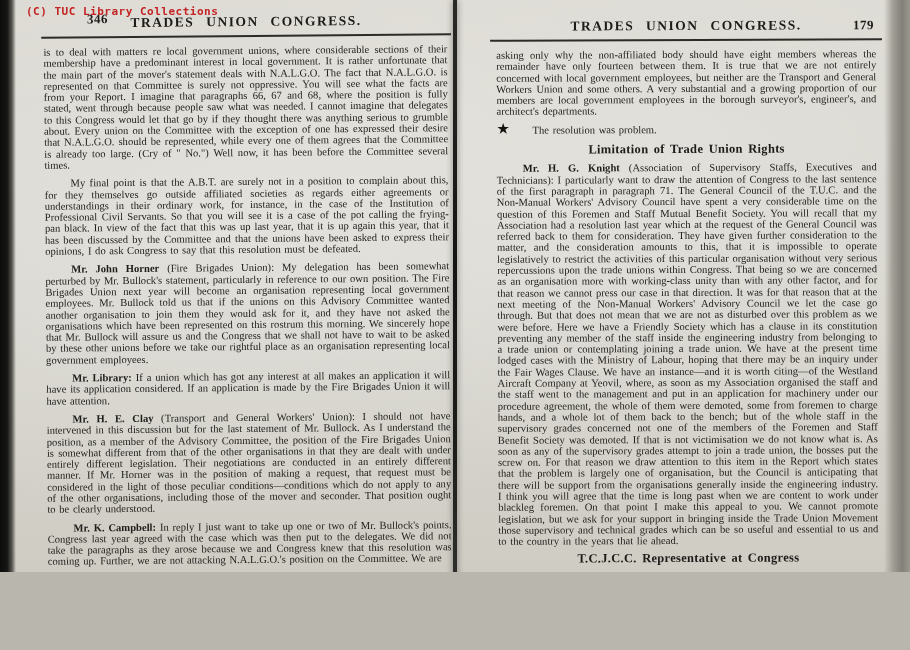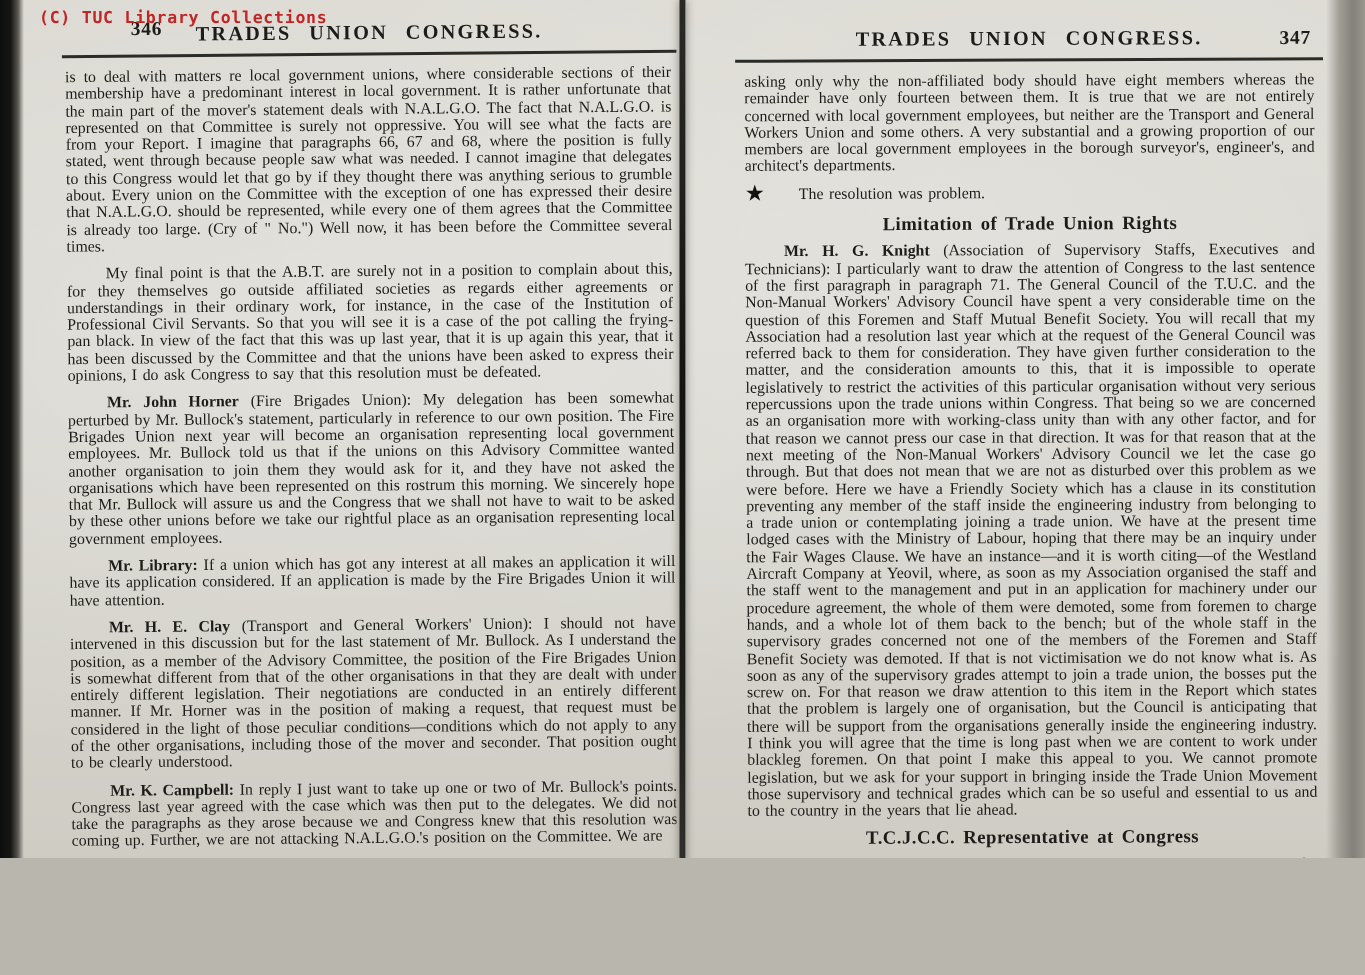--- a/index.html
+++ b/index.html
@@ -92,21 +92,21 @@
         <p class="para"><span class="speaker">Mr. Library:</span><span> If a union which has got any interest at all makes an application it will have its application considered. If an application is made by the Fire Brigades Union it will have attention.</span></p>
         <p class="para"><span class="speaker">Mr. H. E. Clay</span><span> (Transport and General Workers' Union): I should not have intervened in this discussion but for the last statement of Mr. Bullock. As I understand the position, as a member of the Advisory Committee, the position of the Fire Brigades Union is somewhat different from that of the other organisations in that they are dealt with under entirely different legislation. Their negotiations are conducted in an entirely different manner. If Mr. Horner was in the position of making a request, that request must be considered in the light of those peculiar conditions—conditions which do not apply to any of the other organisations, including those of the mover and seconder. That position ought to be clearly understood.</span></p>
         <p class="para"><span class="speaker">Mr. K. Campbell:</span><span> In reply I just want to take up one or two of Mr. Bullock's points. Congress last year agreed with the case which was then put to the delegates. We did not take the paragraphs as they arose because we and Congress knew that this resolution was coming up. Further, we are not attacking N.A.L.G.O.'s position on the Committee. We are</span></p>
       </div>
     </div>
   </div>
 
   <div class="page right">
     <div class="page-inner">
       <div class="page-head">
-        <span class="page-num num-right">347</span>
+        <span class="page-num num-right">179</span>
         <div class="running-title">TRADES UNION CONGRESS.</div>
       </div>
       <hr class="head-rule">
       <div class="page-body">
         <p class="para no-indent"><span>asking only why the non-affiliated body should have eight members whereas the remainder have only fourteen between them. It is true that we are not entirely concerned with local government employees, but neither are the Transport and General Workers Union and some others. A very substantial and a growing proportion of our members are local government employees in the borough surveyor's, engineer's, and architect's departments.</span></p>
         <div class="resolution">
           <span class="star">★</span>
           <span>The resolution was problem.</span>
         </div>
         <div class="section-heading">Limitation of Trade Union Rights</div>

